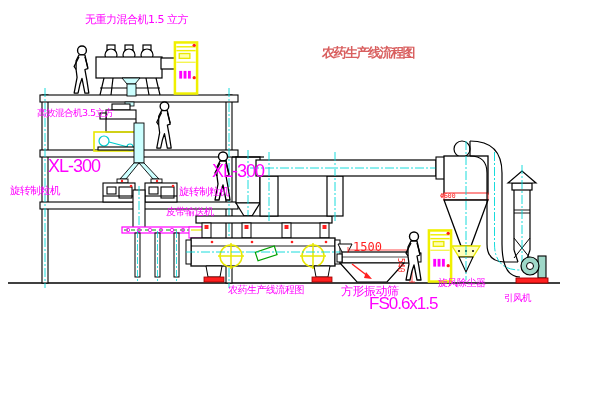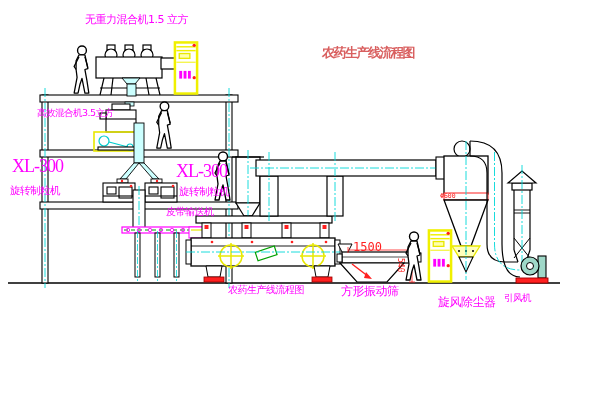--- a/index.html
+++ b/index.html
@@ -1,20 +1,20 @@
 <!DOCTYPE html>
 <html><head>
 <meta charset="utf-8">
 <style>
   html,body{margin:0;padding:0;background:#fff;}
   .stage{position:relative;width:600px;height:403px;background:#ffffff;overflow:hidden;
          font-family:"DejaVu Sans",sans-serif;}
   .stage svg{position:absolute;left:0;top:0;}
   .lbl{position:absolute;color:#ff00ff;white-space:nowrap;line-height:1;}
-  .mono{font-family:Liberation Serif, serif;}
+  .mono{font-family:Liberation Sans, sans-serif;margin-left:36px;}
   .dim{color:#ff2020;font-family:"DejaVu Sans Mono",monospace;}
   .title-row{position:absolute;left:282px;top:44px;display:flex;align-items:flex-start;
              color:#d96060;gap:2px;margin-left:40px;}
   .title-cn{font-size:13px;letter-spacing:-1.5px;font-weight:bold;}
   .title-cap{font-size:24px;letter-spacing:-1px;font-family:"DejaVu Sans Mono",monospace;}
   .rot90{transform:rotate(90deg);transform-origin:left top;}
 </style>
 </head>
 <body>
 
@@ -278,22 +278,23 @@
 <div class="lbl" style="left:10px;top:185px;font-size:10.5px;letter-spacing:-0.5px">旋转制粒机</div>
 
 <div class="lbl mono" style="left:176px;top:162px;font-size:18px;letter-spacing:-1px">XL-300</div>
 <div class="lbl" style="left:179px;top:186px;font-size:10.5px;letter-spacing:-0.5px">旋转制粒机</div>
 
 <div class="lbl" style="left:166px;top:207px;font-size:10px;letter-spacing:-0.5px">皮带输送机</div>
 
 <div class="lbl" style="left:228px;top:285px;font-size:10px;letter-spacing:-0.5px">农药生产线流程图</div>
 
 <div class="lbl" style="left:341px;top:285px;font-size:12px;letter-spacing:-0.5px">方形振动筛</div>
-
-<div class="lbl" style="left:438px;top:296px;font-size:12px;letter-spacing:-0.5px">旋风除尘器</div>
+<div class="lbl mono" style="left:333px;top:295px;font-size:17px;letter-spacing:-1px">FS0.6x1.5</div>
+
+<div class="lbl" style="left:438px;top:278px;font-size:10px;letter-spacing:-0.5px">旋风除尘器</div>
 
 <div class="lbl" style="left:504px;top:293px;font-size:9.5px;letter-spacing:-0.5px">引风机</div>
 
 <div class="lbl dim" style="left:440px;top:193px;font-size:6.5px">Φ600</div>
 <div class="lbl dim" style="left:353px;top:241px;font-size:12px">1500</div>
 <div class="lbl dim rot90" style="left:404px;top:258px;font-size:8px">540</div>
 
 </div>
 
 </body></html>

